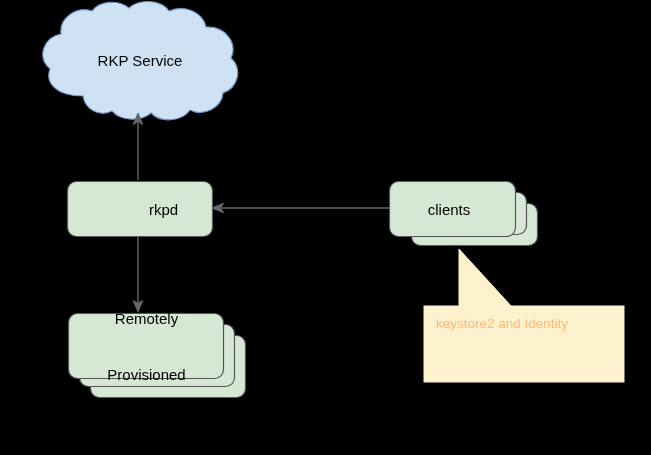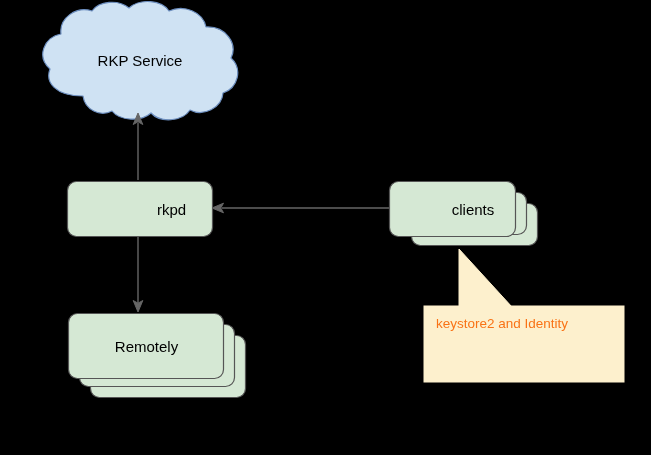--- a/index.html
+++ b/index.html
@@ -29,21 +29,21 @@
     justify-content: center;
     text-align: center;
     color: #000000;
     font-size: 15px;
     line-height: 19px;
     font-family: "Liberation Sans", sans-serif;
     pointer-events: none;
   }
   .note-text {
     position: absolute;
-    color: #f97316;
+    color: #fdba74;
     font-size: 13.5px;
     line-height: 20px;
     font-family: "Liberation Sans", sans-serif;
   }
   .note-text span { display: block; white-space: nowrap; }
 </style>
 </head>
 <body>
 
 <div id="canvas">
@@ -99,25 +99,26 @@
 
     <g>
       <path d="M 459 249 L 512 307 L 459 307 Z" fill="#fdf0cd" stroke="#fdf0cd" stroke-width="1"></path>
       <rect x="424" y="306" width="200" height="76" fill="#fdf0cd" stroke="#fdf0cd" stroke-width="1"></rect>
     </g>
 
   </svg>
 
   <div class="node-label" style="left:48px; top:40px; width:184px; height:40px;">RKP Service</div>
 
-  <div class="node-label" style="left:84px; top:182px; width:145px; height:54px;padding-left:15px;">rkpd</div>
+  <div class="node-label" style="left:76px; top:182px; width:145px; height:54px;padding-left:15px;">rkpd</div>
 
-  <div class="node-label" style="left:402px; top:182px; width:142px; height:54px;">clients</div>
+  <div class="node-label" style="left:378px; top:182px; width:142px; height:54px;">clients</div>
 
   <div class="node-label" style="left:69px; top:314px; width:155px; height:64px; flex-direction:column;gap:37px;">
     <span>Remotely</span>
+    <span>Provisioned</span>
   </div>
 
   <div class="note-text" style="left:436px; top:314px; width:185px;">
     <span>keystore2 and Identity</span>
   </div>
 
 </div>
 
 </body></html>

